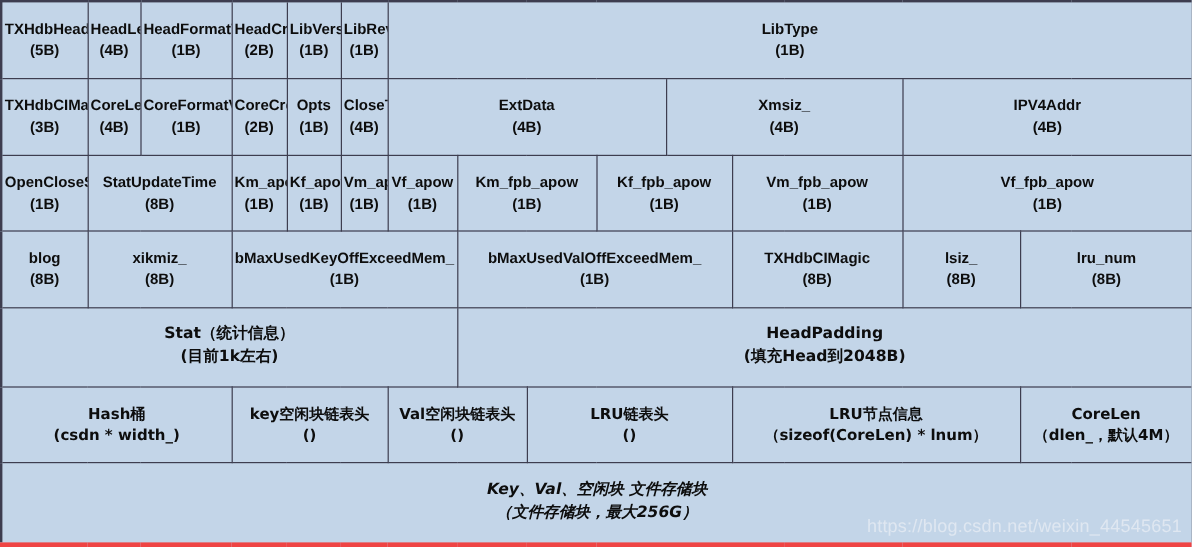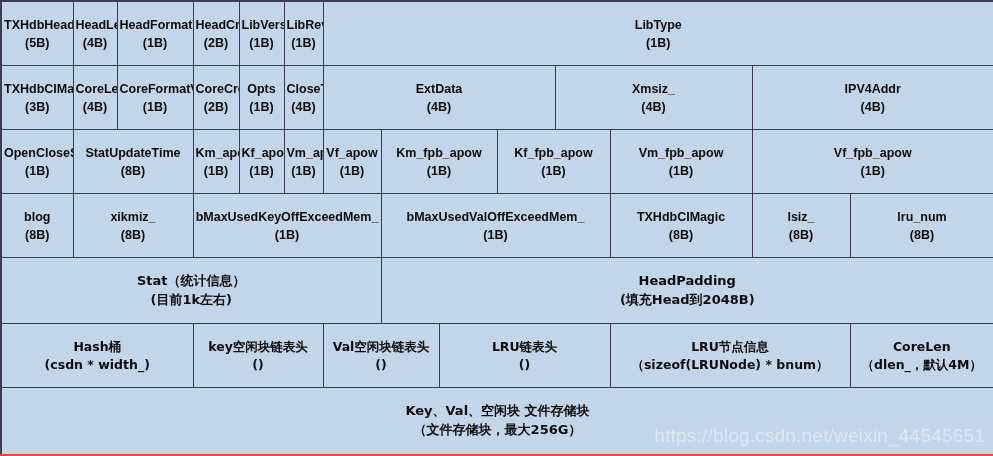--- a/index.html
+++ b/index.html
@@ -29,32 +29,32 @@
     vertical-align:middle;
     font-weight:bold;
     font-size:12.5px;
     line-height:1.45;
     color:#0d0d0d;
     padding:2px 2px;
     overflow:hidden;
     white-space:nowrap;
   }
   .struct-table tr:first-child td{border-top:2px solid #3d3d4f;}
-  .struct-table tr:last-child td{border-bottom:2px solid #ef4444;}
+  .struct-table tr:last-child td{border-bottom:4px solid #ef4444;font-style:italic;}
   .struct-table td:first-child{border-left:2px solid #3d3d4f;}
   .struct-table td:last-child{border-right:2px solid #3d3d4f;}
   .cell-title{display:block;}
   .cell-sub{display:block;}
   .cn{font-family:"DejaVu Sans","Liberation Sans",sans-serif;}
   .big-row td{font-size:13px;}
   .watermark{
     position:absolute;
     right:8px;
     bottom:9px;
-    font-size:19px;
+    font-size:15px;
     color:#dfe7f1;
     font-family:"Liberation Sans","DejaVu Sans",sans-serif;
     font-weight:normal;
     letter-spacing:0.2px;
     pointer-events:none;
     white-space:nowrap;
   }
 </style>
 </head>
 <body>
@@ -253,21 +253,21 @@
       <td colspan="2" class="cn">
         <span class="cell-title">Val空闲块链表头</span>
         <span class="cell-sub">()</span>
       </td>
       <td colspan="3" class="cn">
         <span class="cell-title">LRU链表头</span>
         <span class="cell-sub">()</span>
       </td>
       <td colspan="3" class="cn">
         <span class="cell-title">LRU节点信息</span>
-        <span class="cell-sub">（sizeof(LRUNode) * bnum）</span>
+        <span class="cell-sub">（sizeof(CoreLen) * lnum）</span>
       </td>
       <td colspan="2" class="cn">
         <span class="cell-title">CoreLen</span>
         <span class="cell-sub">（dlen_，默认4M）</span>
       </td>
     </tr>
 
 
     <tr class="big-row">
       <td colspan="16" class="cn">

